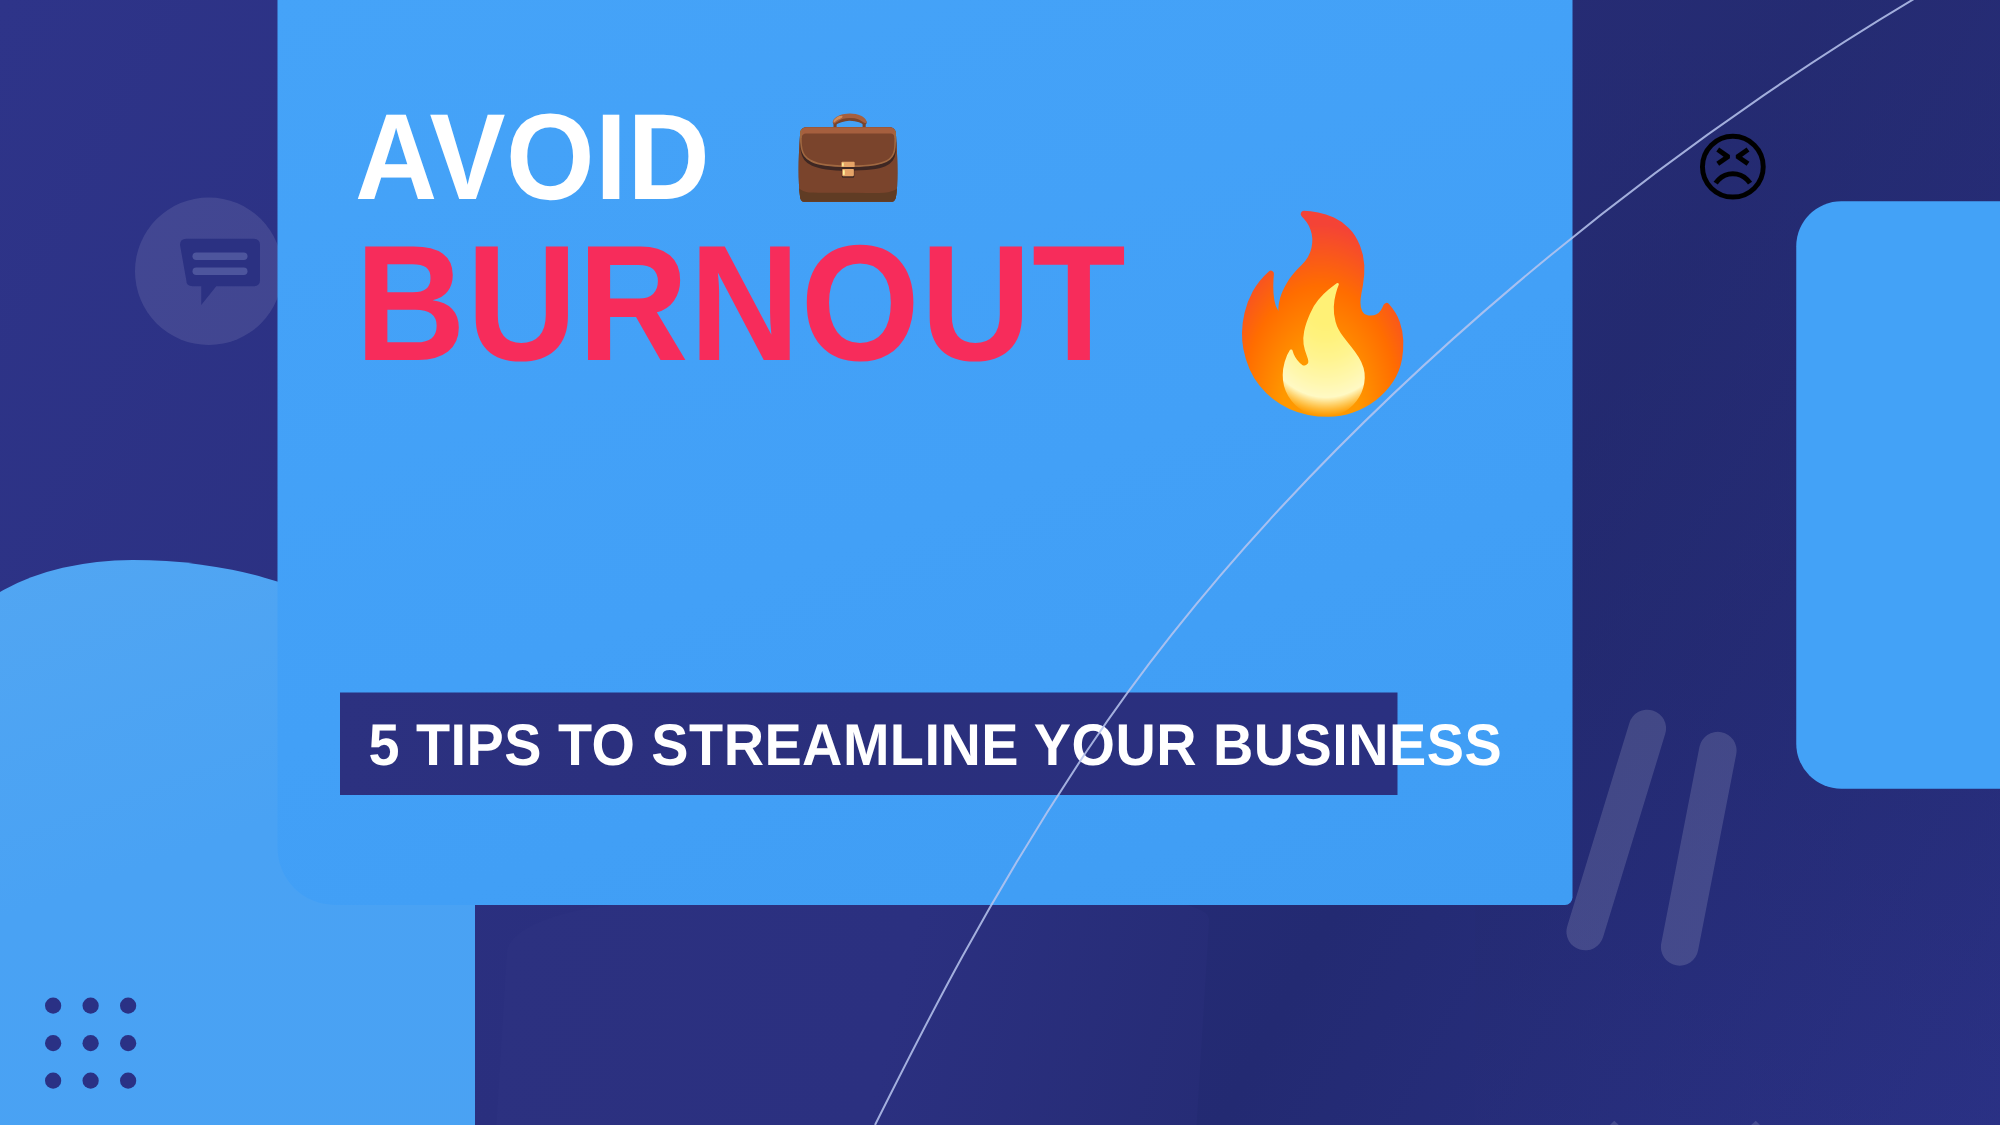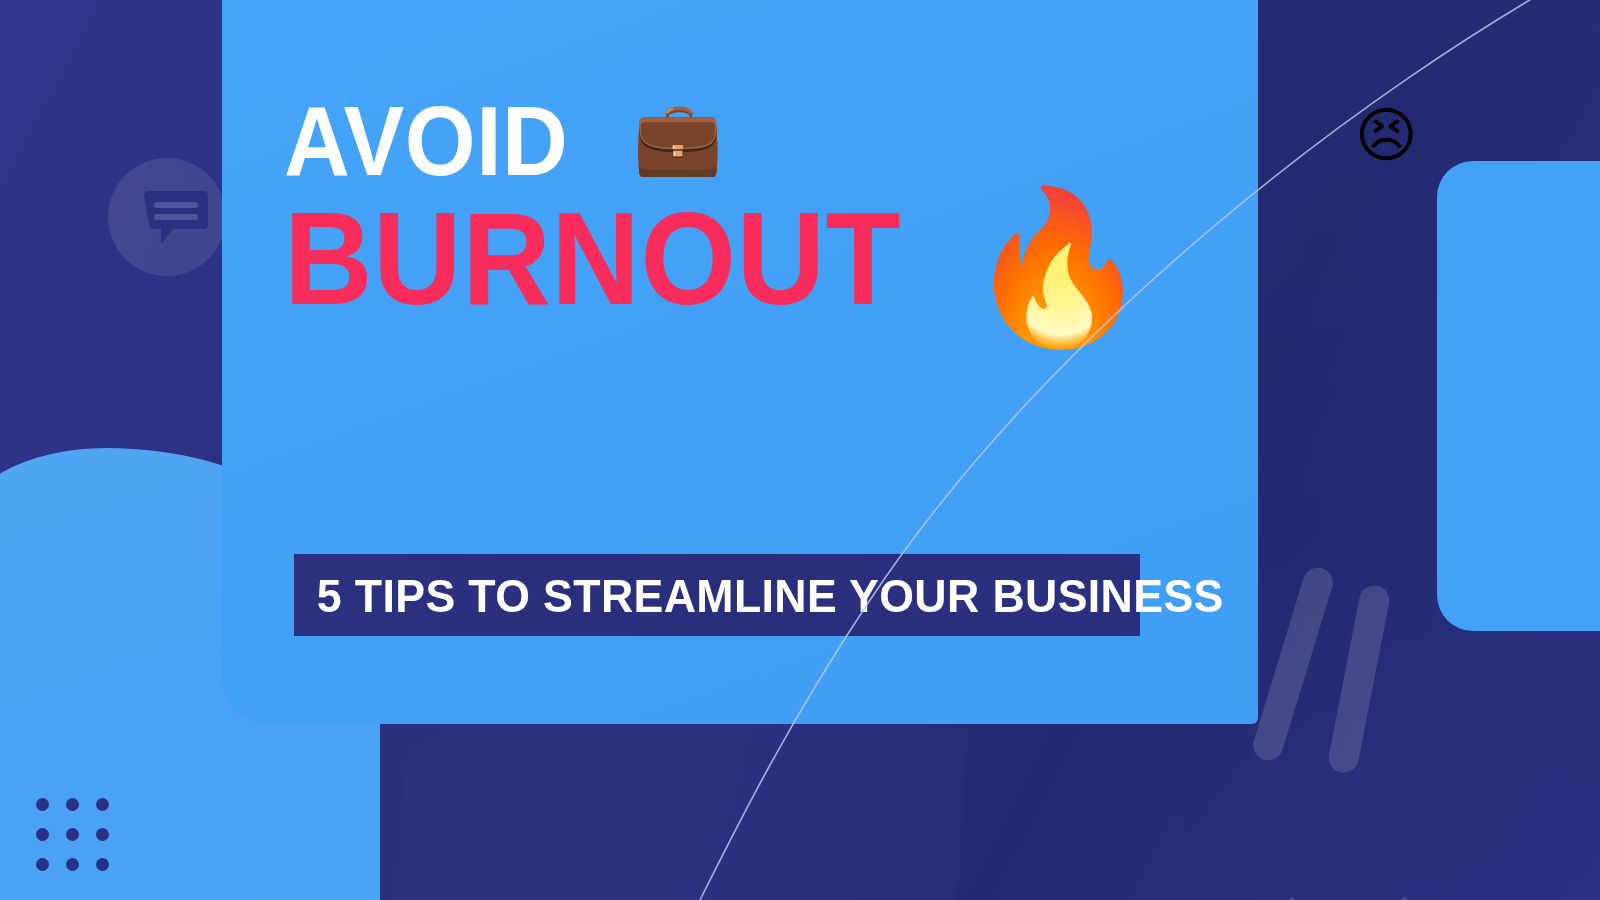--- a/index.html
+++ b/index.html
@@ -144,21 +144,21 @@
     width: 1036px;
     height: 734px;
     background: linear-gradient(160deg, #45a3f8 0%, #42a0f7 55%, #3f9df4 100%);
     border-bottom-left-radius: 46px;
     border-bottom-right-radius: 6px;
   }
 
   .headline {
     position: absolute;
     left: 62px;
-    top: 106px;
+    top: 90px;
     width: 940px;
   }
 
   .line-row {
     display: flex;
     align-items: center;
     line-height: 0.92;
     white-space: nowrap;
   }
 
@@ -189,21 +189,21 @@
   .emoji {
     display: inline-block;
     line-height: 1;
     font-family: "DejaVu Sans", sans-serif;
   }
   .briefcase { font-size: 72px; margin-left: 44px; transform: translateY(-4px); }
   .fire      { font-size: 150px; margin-left: 18px; transform: translateY(6px); }
 
   .subtitle-bar {
     position: absolute;
-    left: 294px;
+    left: 272px;
     top: 554px;
     width: 846px;
     height: 82px;
     background: linear-gradient(90deg, #2c3180 0%, #2a2f7c 50%, #2a3080 100%);
     display: flex;
     align-items: center;
   }
   .subtitle-text {
     font-family: "Liberation Sans Narrow", "Liberation Sans", sans-serif;
     font-weight: 700;

